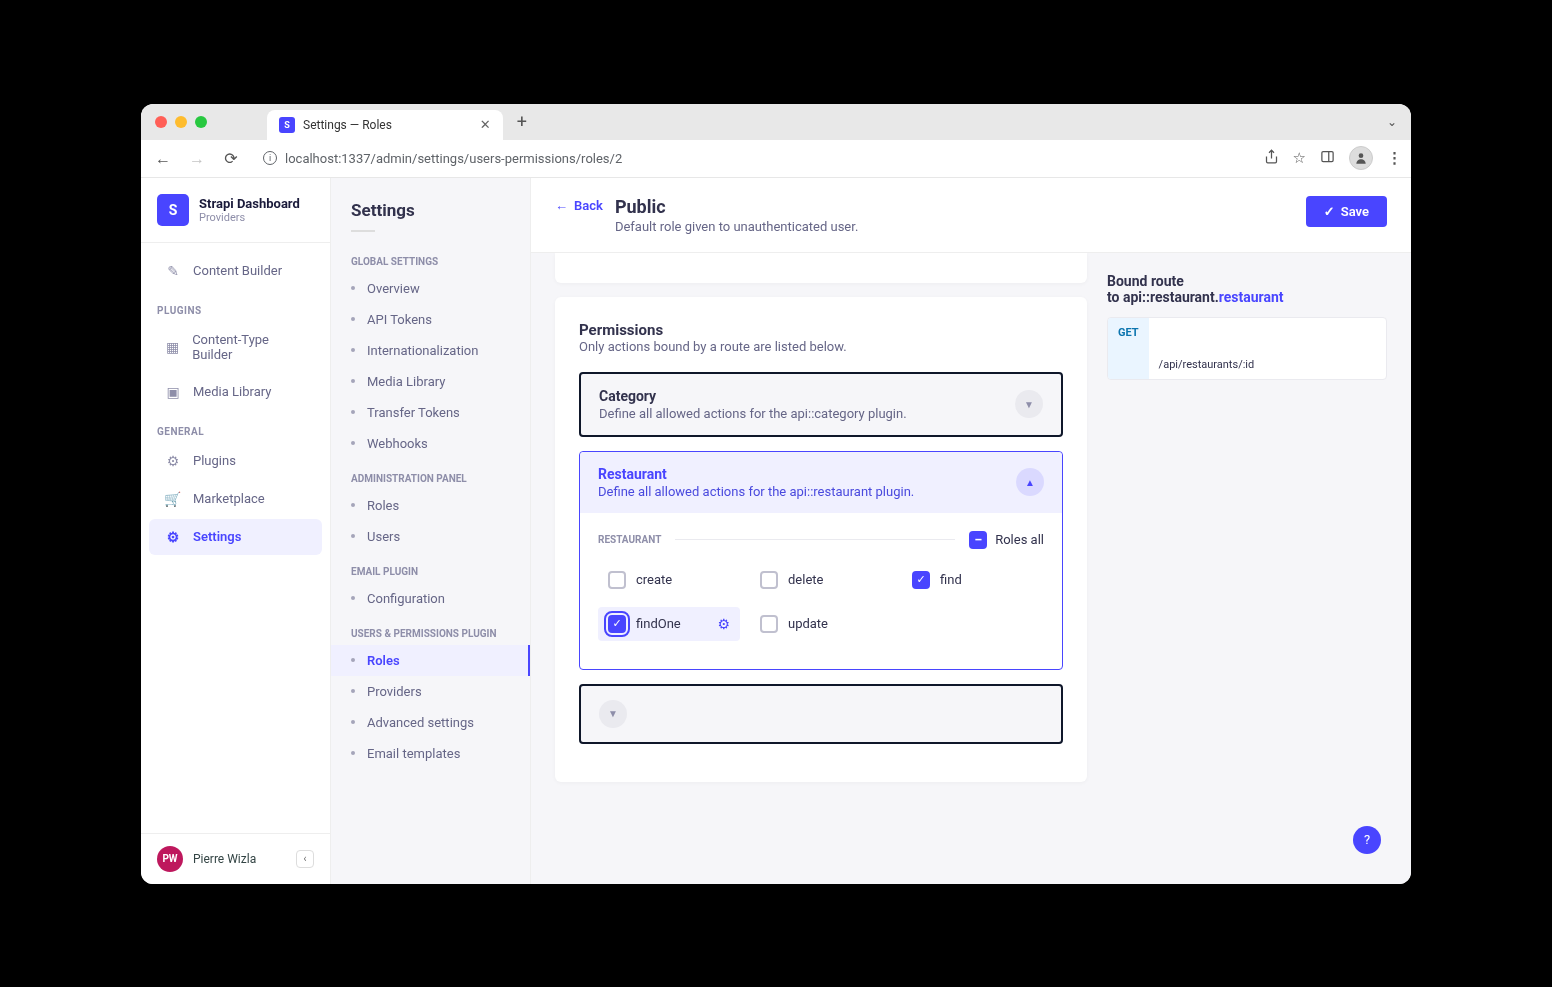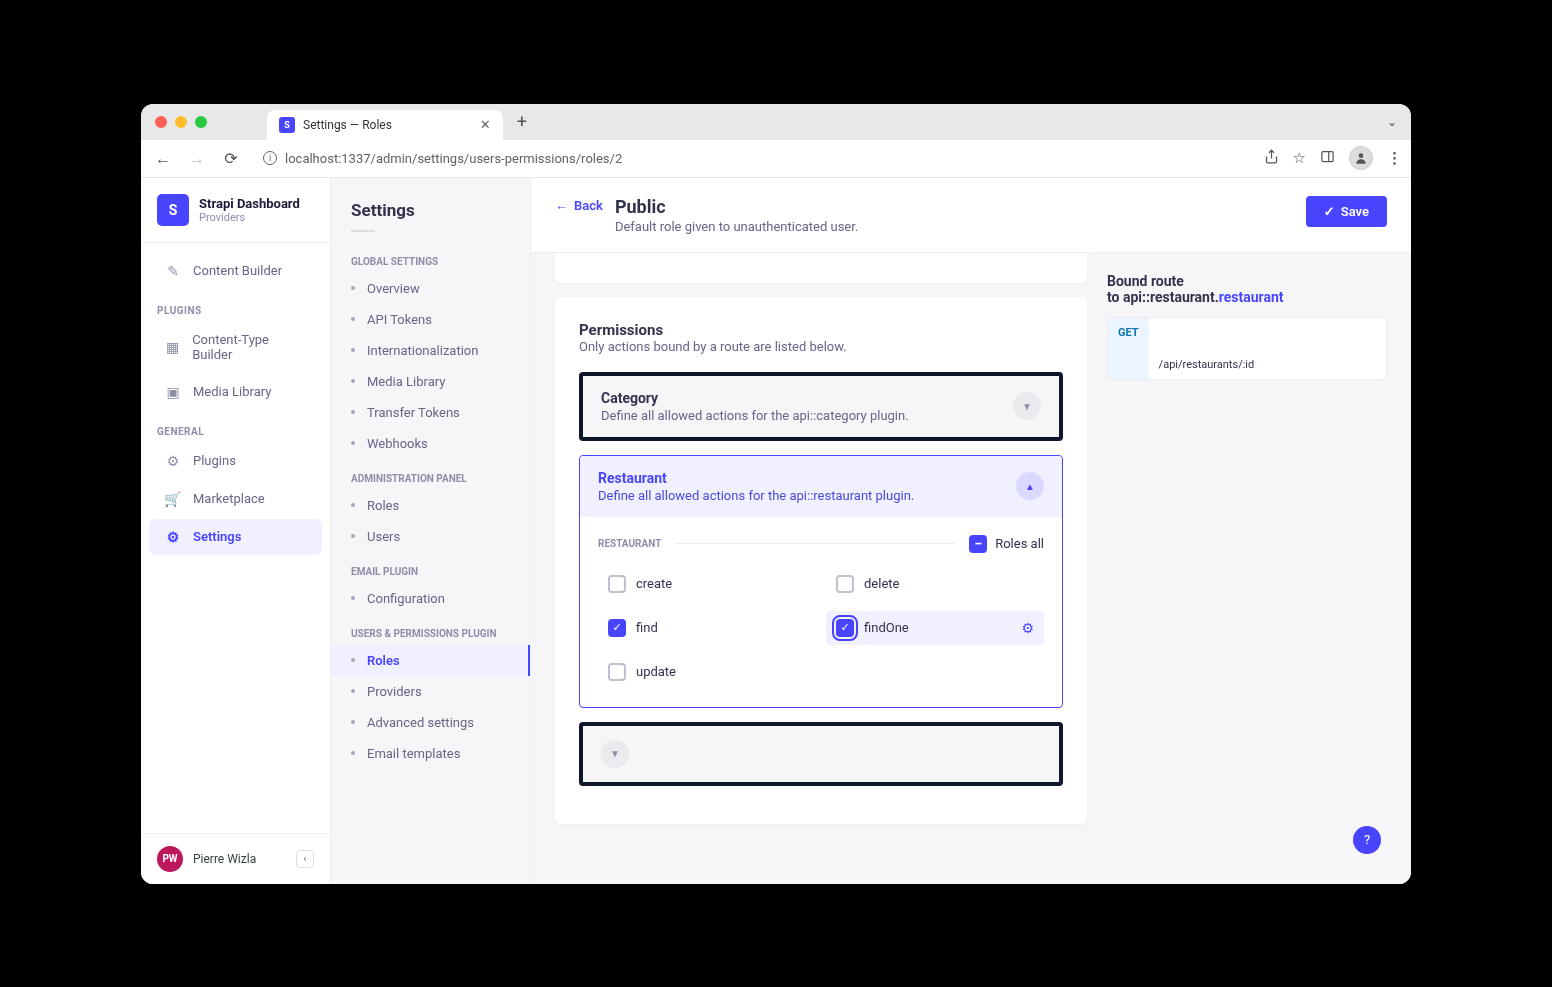--- a/index.html
+++ b/index.html
@@ -62,40 +62,40 @@
 
 .content { flex: 1; padding: 0 24px; overflow-y: auto; display: flex; gap: 20px; }
 .content-left { flex: 1; }
 .content-right { width: 280px; padding-top: 20px; }
 
 .scroll-placeholder { height: 30px; background: #fff; border-radius: 0 0 6px 6px; margin-bottom: 14px; box-shadow: 0 1px 4px rgba(0,0,0,0.04); }
 .panel { background: #fff; border-radius: 6px; padding: 24px; box-shadow: 0 1px 4px rgba(0,0,0,0.04); }
 .panel h3 { font-size: 15px; font-weight: 700; color: #32324d; }
 .panel-sub { font-size: 13px; color: #666687; margin-bottom: 18px; }
 
-.accordion { background: #f6f6f9; border: 4px solid #0f172a; border-radius: 4px; margin-bottom: 14px; }
+.accordion { background: #f6f6f9; border: 2px solid #0f172a; border-radius: 4px; margin-bottom: 14px; }
 .acc-header { display: flex; align-items: center; justify-content: space-between; padding: 14px 18px; cursor: pointer; }
 .acc-title { font-size: 14px; font-weight: 700; color: #32324d; }
 .acc-desc { font-size: 13px; color: #666687; margin-top: 2px; }
 .acc-chevron { width: 28px; height: 28px; background: #eaeaef; border-radius: 50%; display:flex; align-items:center; justify-content:center; color:#8e8ea9; font-size: 10px; }
 
 .accordion.open { border: 1px solid #4945ff; background: #fff; }
 .accordion.open .acc-top { background: #f0f0ff; border-top-left-radius: 4px; border-top-right-radius: 4px; }
 .accordion.open .acc-title { color: #4945ff; }
 .accordion.open .acc-desc { color: #4a4ade; }
 .accordion.open .acc-chevron { background: #dad9ff; color: #4945ff; }
 
 .perm-body { padding: 18px; }
 .perm-head { display: flex; align-items: center; margin-bottom: 14px; }
 .perm-head-label { font-size: 10px; font-weight: 700; color: #8e8ea9; text-transform: uppercase; }
 .perm-head-line { flex: 1; border-top: 1px solid #eaeaef; margin: 0 14px; }
 .select-all { display: flex; align-items: center; gap: 8px; font-size: 13px; color: #32324d; }
 .select-all .cb-indet { width: 18px; height: 18px; background: #4945ff; border-radius: 4px; display:flex; align-items:center; justify-content:center; color:#fff; font-size:12px; font-weight:bold; }
 
-.perm-grid { display: grid; grid-template-columns: 1fr 1fr; gap: 10px; }
+.perm-grid { display: grid; grid-template-columns: 1fr 1fr 1fr; gap: 10px; }
 .perm-grid .spacer { grid-column: 2; }
 .perm-item { display: flex; align-items: center; gap: 10px; padding: 8px 10px; border-radius: 4px; font-size: 13px; color: #32324d; }
 .perm-item.selected { background: #f0f0ff; }
 .perm-item .cb { width: 18px; height: 18px; border: 2px solid #c0c0cf; border-radius: 4px; cursor:pointer; display:flex; align-items:center; justify-content:center; }
 .perm-item .cb.checked { background: #4945ff; border-color: #4945ff; color: #fff; font-size: 11px; }
 .perm-item .cb.focus { outline: 2px solid #4945ff; outline-offset: 2px; }
 .perm-item .gear { margin-left: auto; color: #4945ff; font-size: 14px; }
 
 .bound-title { font-size: 14px; font-weight: 700; color: #32324d; }
 .bound-title .hl { color: #4945ff; }

